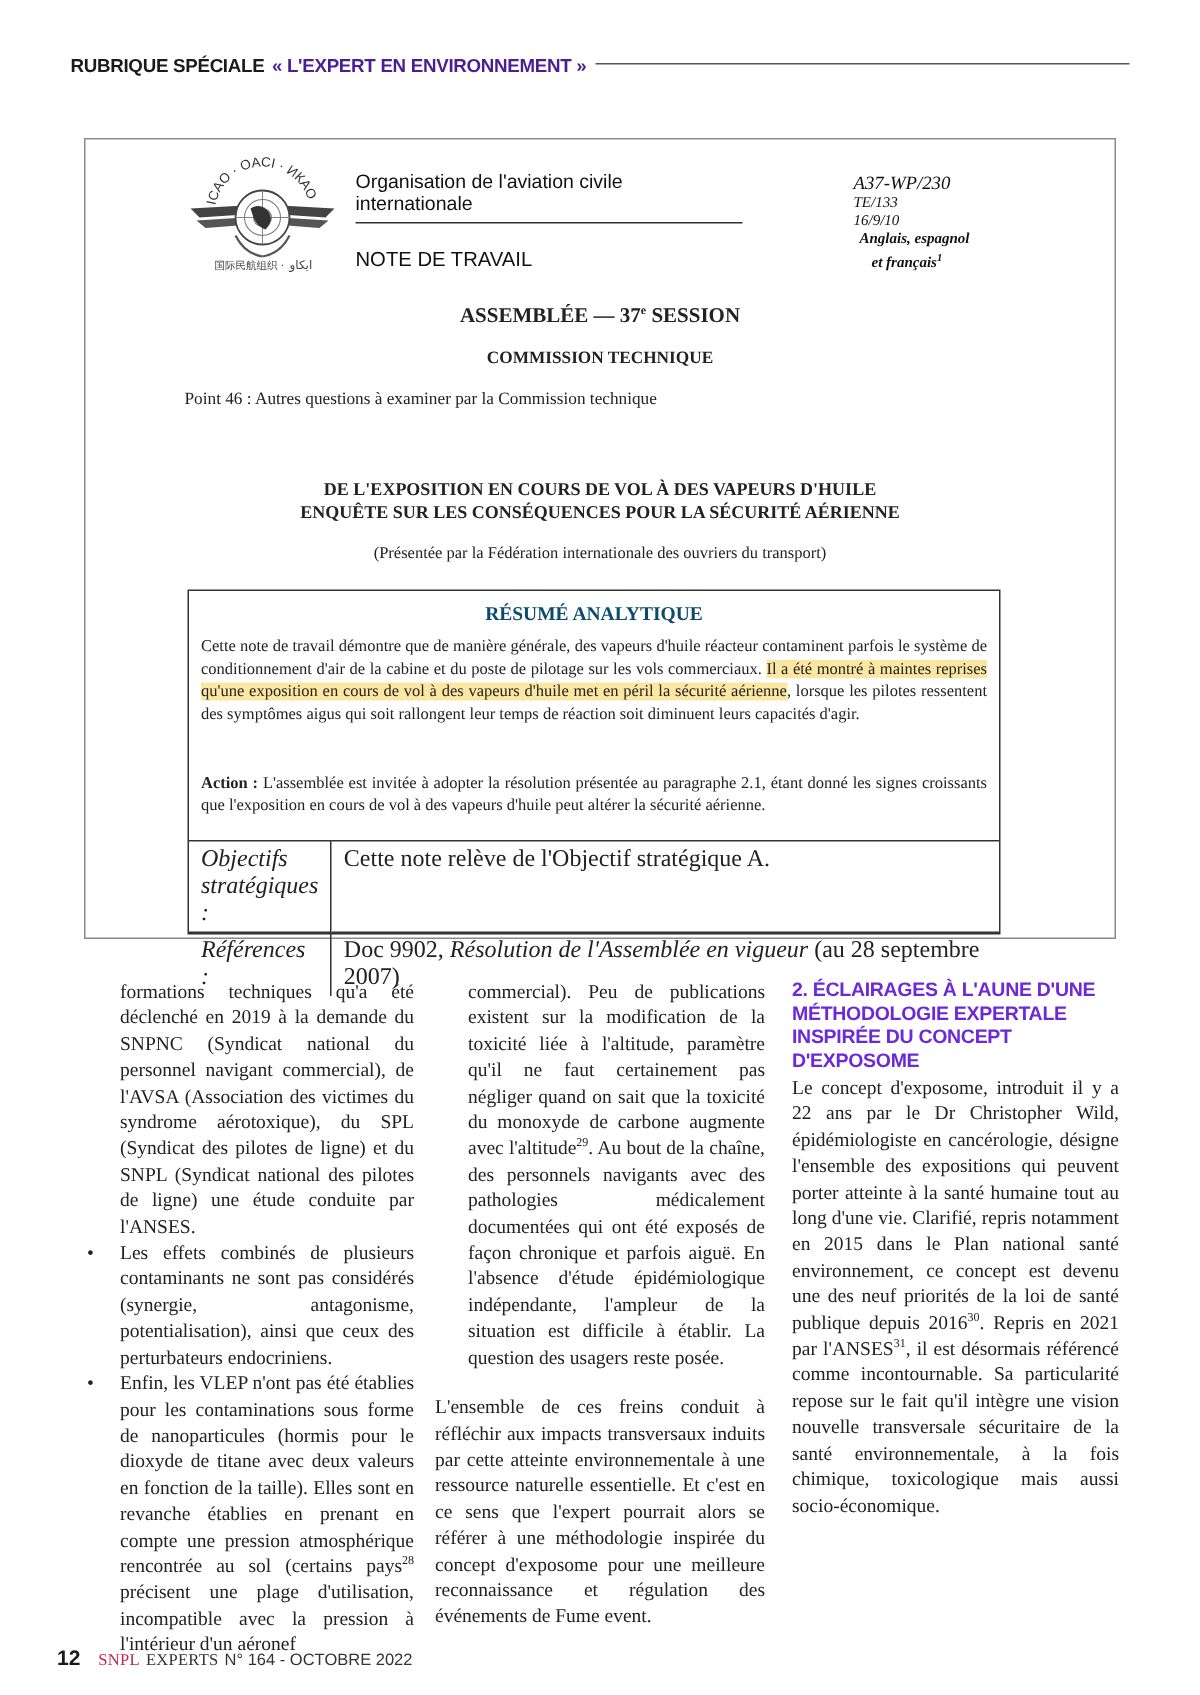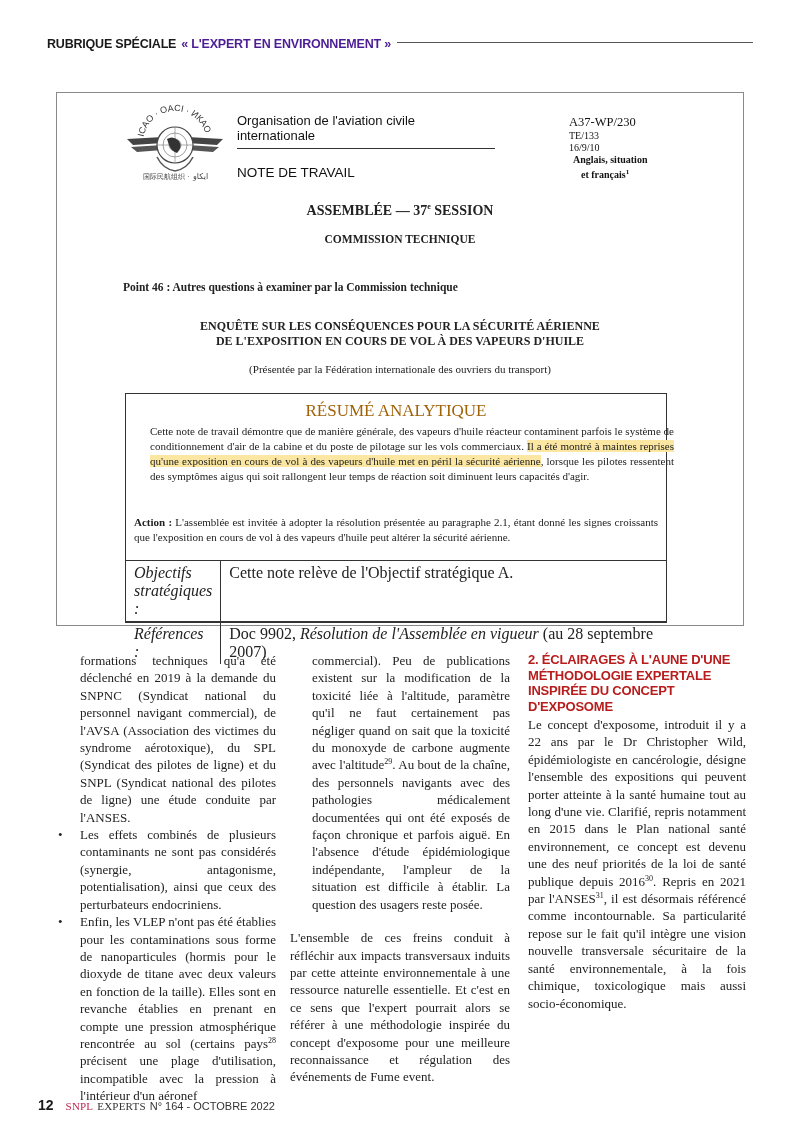--- a/index.html
+++ b/index.html
@@ -9,37 +9,37 @@
   .rubric { position:absolute; left:47px; top:36px; width:706px; height:16px; display:flex; align-items:center; }
   .rubric .r-black { font-family:"Liberation Sans", sans-serif; font-weight:bold; font-size:12.5px; color:#1a1a1a; letter-spacing:-0.2px; white-space:nowrap; }
   .rubric .r-red { font-family:"Liberation Sans", sans-serif; font-weight:bold; font-size:12.5px; color:#4c1d95; margin-left:5px; letter-spacing:-0.2px; white-space:nowrap; }
   .rubric .r-line { flex:1; border-bottom:1px solid #555; margin-left:6px; margin-bottom:3px; }
 
   
   .docframe { position:absolute; left:56px; top:92px; width:686px; height:532px; border:1px solid #8a8a8a; background:#fff; }
   .logo { position:absolute; left:66px; top:6px; width:104px; height:86px; }
   .org { position:absolute; left:180px; top:20px; width:258px; font-family:"Liberation Sans", sans-serif; font-size:13px; color:#111; padding-bottom:5px; border-bottom:1.5px solid #333; }
   .note { position:absolute; left:180px; top:46px; font-family:"Liberation Sans", sans-serif; font-size:13.5px; color:#111;margin-top:26px; }
-  .ref { position:absolute; left:512px; top:22px; font-family:"Liberation Serif", serif; color:#111; line-height:12px; }
+  .ref { position:absolute; left:512px; top:22px; font-family:"Liberation Serif", serif; color:#111; line-height:12px;font-style:italic; }
   .ref .r1 { font-size:12.5px; line-height:15px; }
   .ref .r2, .ref .r3 { font-size:10px; }
   .ref .r4 { font-size:10px; font-weight:bold; padding-left:4px; }
   .ref .r5 { font-size:10px; font-weight:bold; padding-left:12px; }
   .ref sup { font-size:7px; }
 
   .assembly { position:absolute; left:0; width:100%; top:109px; text-align:center; font-weight:bold; font-size:14px; color:#222; }
   .assembly sup { font-size:8px; }
   .commission { position:absolute; left:0; width:100%; top:140px; text-align:center; font-weight:bold; font-size:11.5px; color:#222; }
-  .point { position:absolute; left:66px; top:188px; font-weight:bold; font-size:11.5px; color:#222; }
+  .point { position:absolute; left:66px; top:167px; font-weight:normal; font-size:11.5px; color:#222; }
   .title { position:absolute; left:0; width:100%; top:226px; text-align:center; font-weight:bold; font-size:12px; line-height:15px; color:#222; }
   .presented { position:absolute; left:0; width:100%; top:270px; text-align:center; font-size:11px; color:#222; }
 
   .summary { position:absolute; left:68px; top:300px; width:540px; height:228px; border:1px solid #333; }
-  .summary h3 { margin:0; position:absolute; top:7px; left:0; width:100%; text-align:center; font-size:17px; font-weight:normal; color:#a16207; }
-  .summary .body { position:absolute; left:24px; top:30px; width:524px; font-size:11px; line-height:15px; text-align:justify; color:#222; }
+  .summary h3 { margin:0; position:absolute; top:7px; left:0; width:100%; text-align:center; font-size:13px; font-weight:bold; color:#0c4a6e; }
+  .summary .body { position:absolute; left:8px; top:30px; width:524px; font-size:11px; line-height:15px; text-align:justify; color:#222; }
   .summary .hl { background:#fbe7a1; }
   .summary .action { position:absolute; left:8px; top:121px; width:524px; font-size:11px; line-height:15px; text-align:justify; color:#222; }
   .summary .action b { font-weight:bold; }
   .meta { position:absolute; left:0; top:166px; width:540px; border-collapse:collapse; font-size:16px; color:#222; }
   .meta td { border-top:1px solid #333; padding:3px 8px; vertical-align:top; }
   .meta td.k { width:70px; border-right:1px solid #333; font-style:italic; }
   .meta tr.row1 td { height:32px; }
   .meta tr.row2 td { height:16px; }
 
   
@@ -48,21 +48,21 @@
   .col2 { left:290px; width:220px; }
   .col3 { left:528px; width:218px; }
   .col p { margin:0; }
   .indent-block { padding-left:22px; }
   .bullet { position:relative; padding-left:22px; }
   .bullet .dot { position:absolute; left:0; top:0; }
   .col sup { font-size:8px; line-height:0; }
   .gap { height:16px; }
   .para-indent { text-indent:22px; }
 
-  .section-head { font-family:"Liberation Sans", sans-serif; font-weight:bold; color:#b91c1c; font-size:13px; line-height:15.5px; letter-spacing:-0.2px; margin:0 0 2px 0; text-align:left; }
+  .section-head { font-family:"Liberation Sans", sans-serif; font-weight:bold; color:#6d28d9; font-size:13px; line-height:15.5px; letter-spacing:-0.2px; margin:0 0 2px 0; text-align:left; }
 
   
   .footer { position:absolute; left:38px; top:1097px; display:flex; align-items:baseline; }
   .footer .pnum { font-family:"Liberation Sans", sans-serif; font-weight:bold; font-size:14px; color:#1a1a1a; margin-right:12px; }
   .footer .revue { font-family:"Liberation Serif", serif; font-size:11px; color:#c0264f; letter-spacing:0.2px; }
   .footer .experts { font-family:"Liberation Serif", serif; font-size:11px; color:#333; margin-left:4px; letter-spacing:0.2px; }
   .footer .issue { font-family:"Liberation Sans", sans-serif; font-size:11px; color:#333; margin-left:4px; }
 </style>
 </head>
 <body>
@@ -98,30 +98,30 @@
       <text x="20" y="80" font-size="7" fill="#444" font-family="DejaVu Sans, sans-serif">国际民航组织 ·</text>
       <text x="70" y="80" font-size="8" fill="#444" font-family="DejaVu Sans, sans-serif">ايكاو</text>
     </svg>
   </div>
   <div class="org">Organisation de l'aviation civile internationale</div>
   <div class="note">NOTE DE TRAVAIL</div>
   <div class="ref">
     <div class="r1">A37-WP/230</div>
     <div class="r2">TE/133</div>
     <div class="r3">16/9/10</div>
-    <div class="r4">Anglais, situation</div>
+    <div class="r4">Anglais, espagnol</div>
     <div class="r5"><span>et français</span><sup>1</sup></div>
   </div>
 
   <div class="assembly"><span>ASSEMBLÉE — 37</span><sup>e</sup><span> SESSION</span></div>
   <div class="commission">COMMISSION TECHNIQUE</div>
   <div class="point">Point 46 : Autres questions à examiner par la Commission technique</div>
   <div class="title">
+    <div>DE L'EXPOSITION EN COURS DE VOL À DES VAPEURS D'HUILE</div>
     <div>ENQUÊTE SUR LES CONSÉQUENCES POUR LA SÉCURITÉ AÉRIENNE</div>
-    <div>DE L'EXPOSITION EN COURS DE VOL À DES VAPEURS D'HUILE</div>
   </div>
   <div class="presented">(Présentée par la Fédération internationale des ouvriers du transport)</div>
 
   <div class="summary">
     <h3>RÉSUMÉ ANALYTIQUE</h3>
     <div class="body"><span>Cette note de travail démontre que de manière générale, des vapeurs d'huile réacteur contaminent parfois le système de conditionnement d'air de la cabine et du poste de pilotage sur les vols commerciaux. </span><span class="hl">Il a été montré à maintes reprises qu'une exposition en cours de vol à des vapeurs d'huile met en péril la sécurité aérienne</span><span>, lorsque les pilotes ressentent des symptômes aigus qui soit rallongent leur temps de réaction soit diminuent leurs capacités d'agir.</span></div>
     <div class="action"><b>Action :</b><span> L'assemblée est invitée à adopter la résolution présentée au paragraphe 2.1, étant donné les signes croissants que l'exposition en cours de vol à des vapeurs d'huile peut altérer la sécurité aérienne.</span></div>
     <table class="meta">
       <tbody>
           <tr class="row1">

